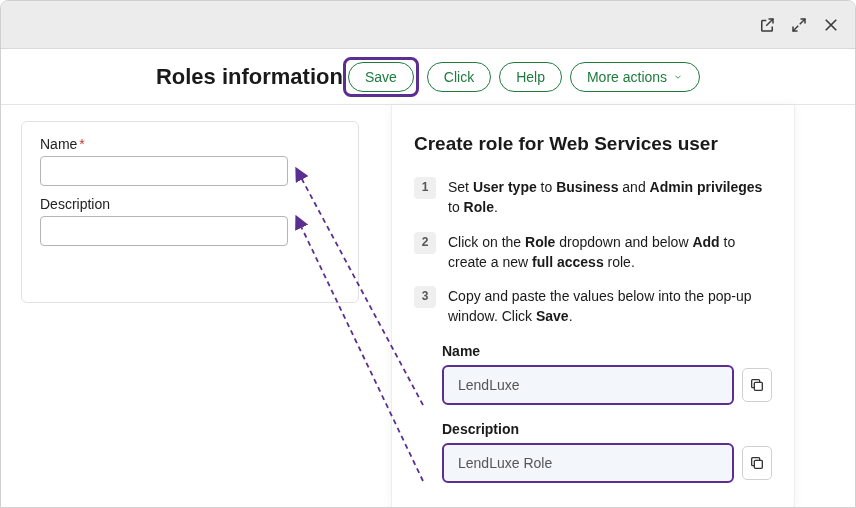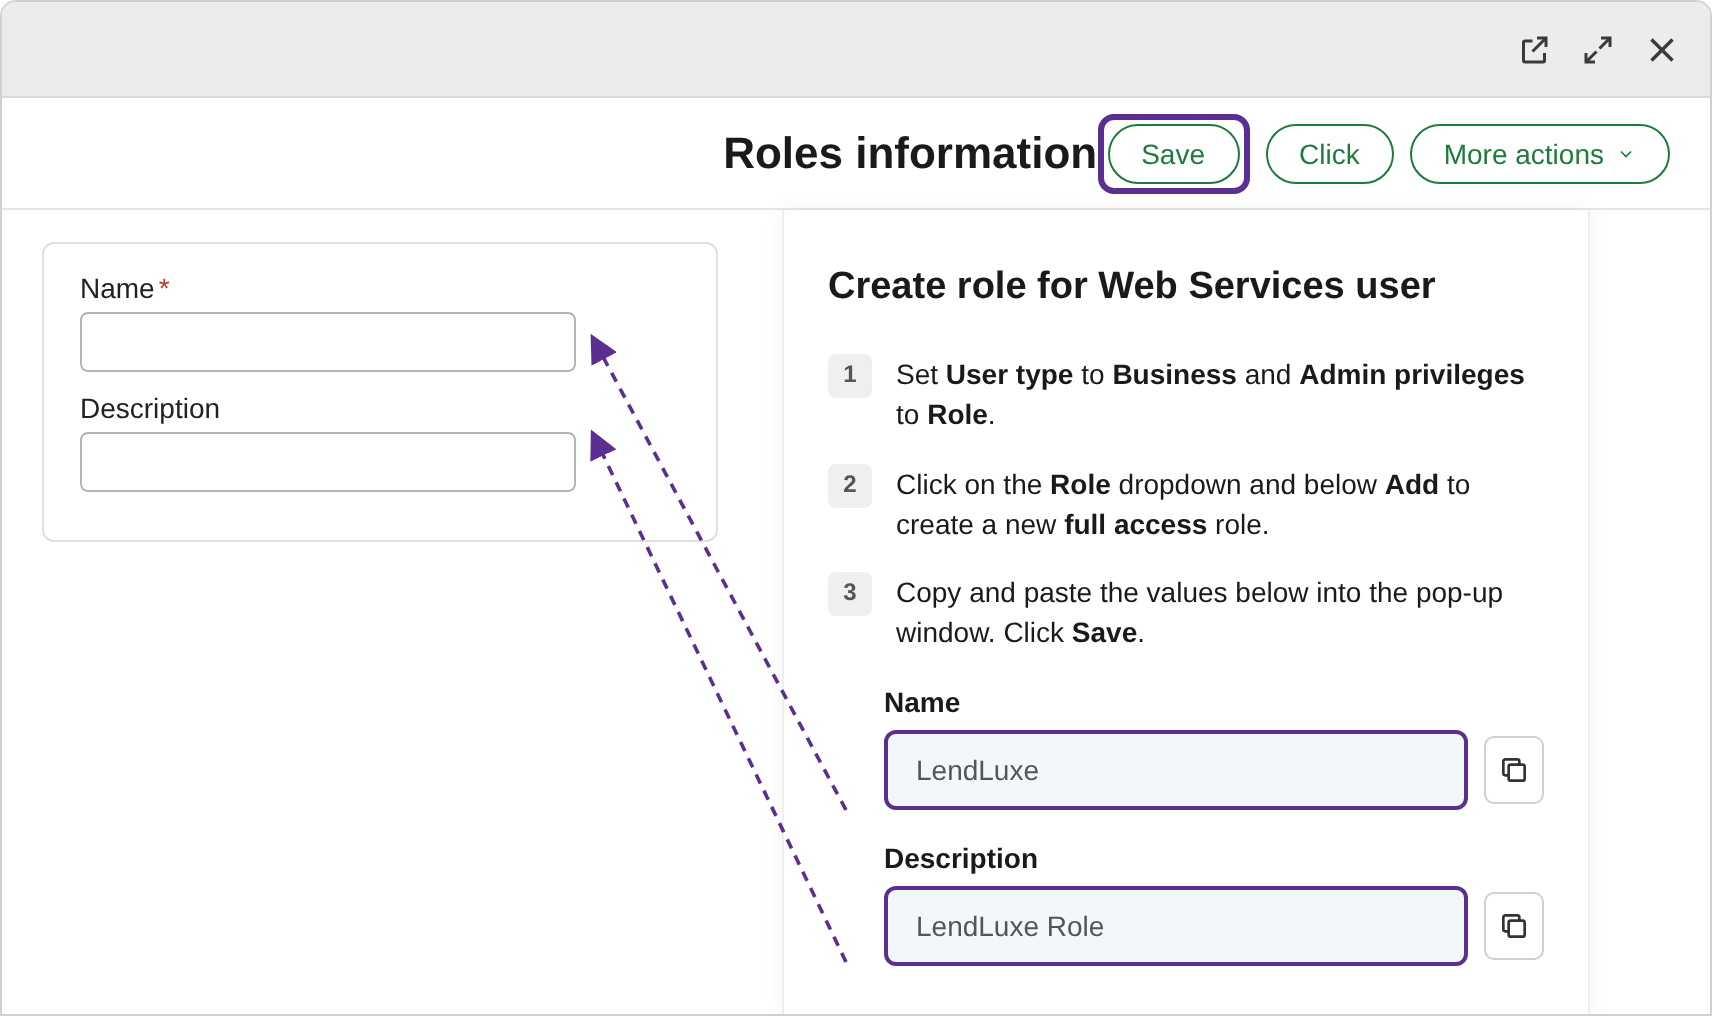--- a/index.html
+++ b/index.html
@@ -1,26 +1,26 @@
 <!DOCTYPE html>
 <html><head>
 <meta charset="utf-8">
 <style>
   * { box-sizing: border-box; margin: 0; padding: 0; }
   html, body { width: 856px; height: 508px; font-family: -apple-system, BlinkMacSystemFont, "Segoe UI", Arial, sans-serif; color: #1a1a1a; background: #fff; }
   .window { width: 856px; height: 508px; position: relative; overflow: hidden; border: 1px solid #d0d0d0; border-radius: 8px 8px 0 0;}
   .titlebar { height: 48px; background: #ececec; display: flex; align-items: center; justify-content: flex-end; padding: 0 14px; gap: 12px; border-bottom: 1px solid #d9d9d9;}
   .titlebar .icon { width: 20px; height: 20px; display: inline-flex; align-items: center; justify-content: center; color: #3a3a3a; cursor: pointer;}
-  .header { height: 56px; display: flex; align-items: center; justify-content: flex-end; padding: 0 20px; border-bottom: 1px solid #e5e5e5;}
+  .header { height: 56px; display: flex; align-items: center; justify-content: center; padding: 0 36px; border-bottom: 1px solid #e5e5e5;}
   .header h1 { font-size: 22px; font-weight: 700; color: #1a1a1a; }
   .header .actions { display: flex; gap: 8px; align-items: center;}
   .btn { height: 30px; padding: 0 16px; border: 1.5px solid #1e7b3e; background: #fff; color: #1e7b3e; border-radius: 16px; font-size: 14px; font-weight: 500; display: inline-flex; align-items: center; gap: 6px; cursor: pointer; white-space: nowrap;}
   .save-highlight { border: 3px solid #5b2e91; border-radius: 8px; padding: 2px; display: inline-flex;}
   .content { display: flex; position: relative; height: calc(100% - 104px);}
-  .form-panel { margin: 16px 0 4px 20px; width: 338px; height: 150px; border: 1px solid #e1e1e1; border-radius: 6px; padding: 14px 18px; background: #fff;}
+  .form-panel { margin: 16px 0 4px 20px; width: 338px; height: 182px; border: 1px solid #e1e1e1; border-radius: 6px; padding: 14px 18px; background: #fff;}
   .form-label { font-size: 14px; color: #222; margin-bottom: 4px; display: block;}
   .req { color: #c0392b; margin-left: 2px;}
   .text-input { width: 248px; height: 30px; border: 1px solid #b5b5b5; border-radius: 4px; padding: 0 8px; font-size: 14px; background: #fff;}
   .form-row { margin-bottom: 10px;}
   .guide-panel { position: absolute; top: 0; right: 60px; width: 404px; background: #fff; border-left: 1px solid #eee; border-right: 1px solid #eee; padding: 28px 22px 12px 22px; height: 100%; box-shadow: 0 0 10px rgba(0,0,0,0.05);}
   .guide-title { font-size: 19px; font-weight: 700; margin-bottom: 22px;}
   .steps { list-style: none; padding: 0;}
   .step { display: flex; gap: 12px; margin-bottom: 14px; font-size: 14px; line-height: 1.45;}
   .step-num { flex: 0 0 22px; height: 22px; background: #efefef; border-radius: 4px; display: inline-flex; align-items: center; justify-content: center; font-size: 12px; font-weight: 600; color: #555;}
   .step-text b { font-weight: 700;}
@@ -61,20 +61,21 @@
     </span>
   </div>
 
   <div class="header">
     <h1>Roles information</h1>
     <div class="actions">
       <span class="save-highlight">
         <button class="btn">Save</button>
       </span>
       <button class="btn">Click</button>
+      <button class="btn">Help</button>
       <button class="btn">
         <span>More actions</span>
         <svg class="chev" viewBox="0 0 24 24" fill="none" stroke="currentColor" stroke-width="2">
             <path d="M6 9l6 6 6-6"></path>
           </svg>
       </button>
     </div>
   </div>
 
   <div class="content">

